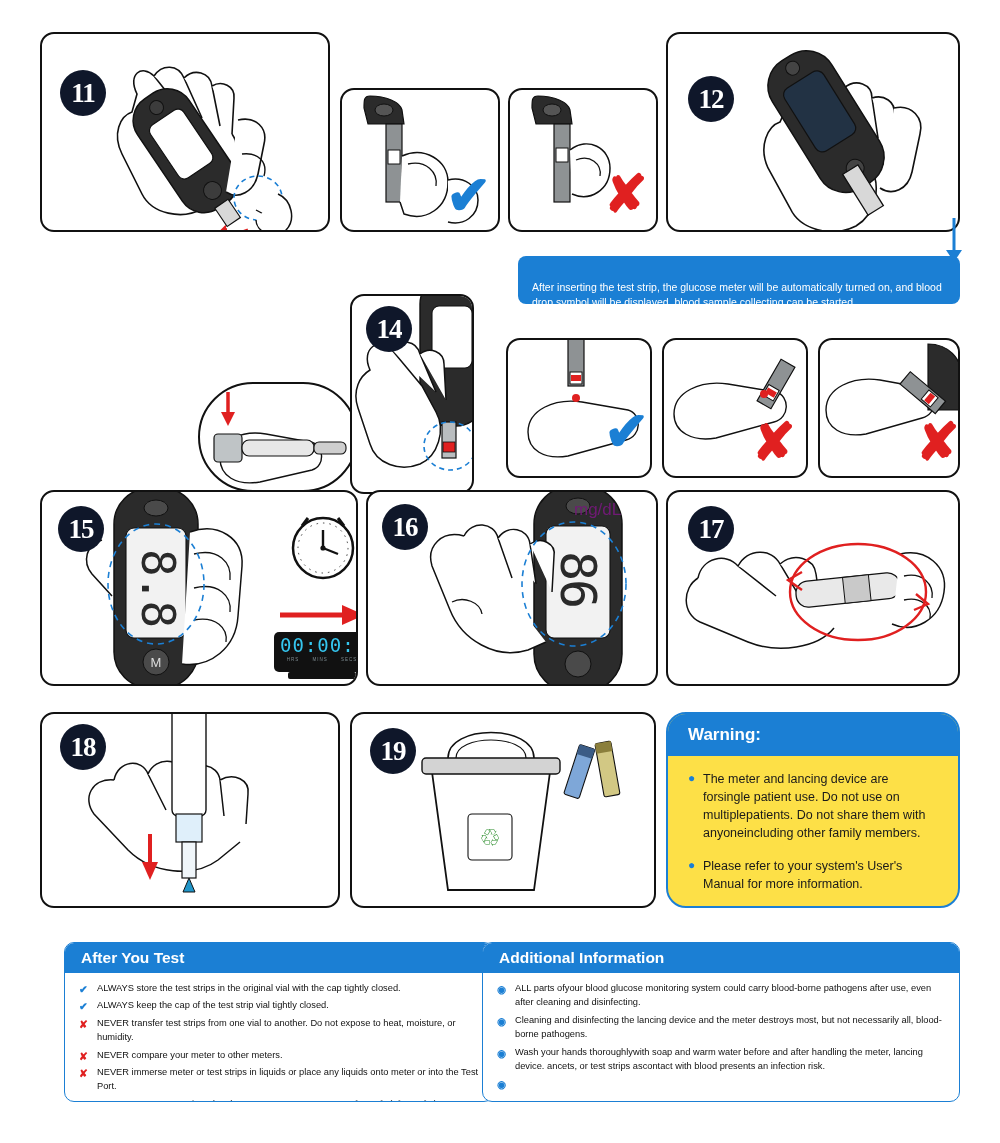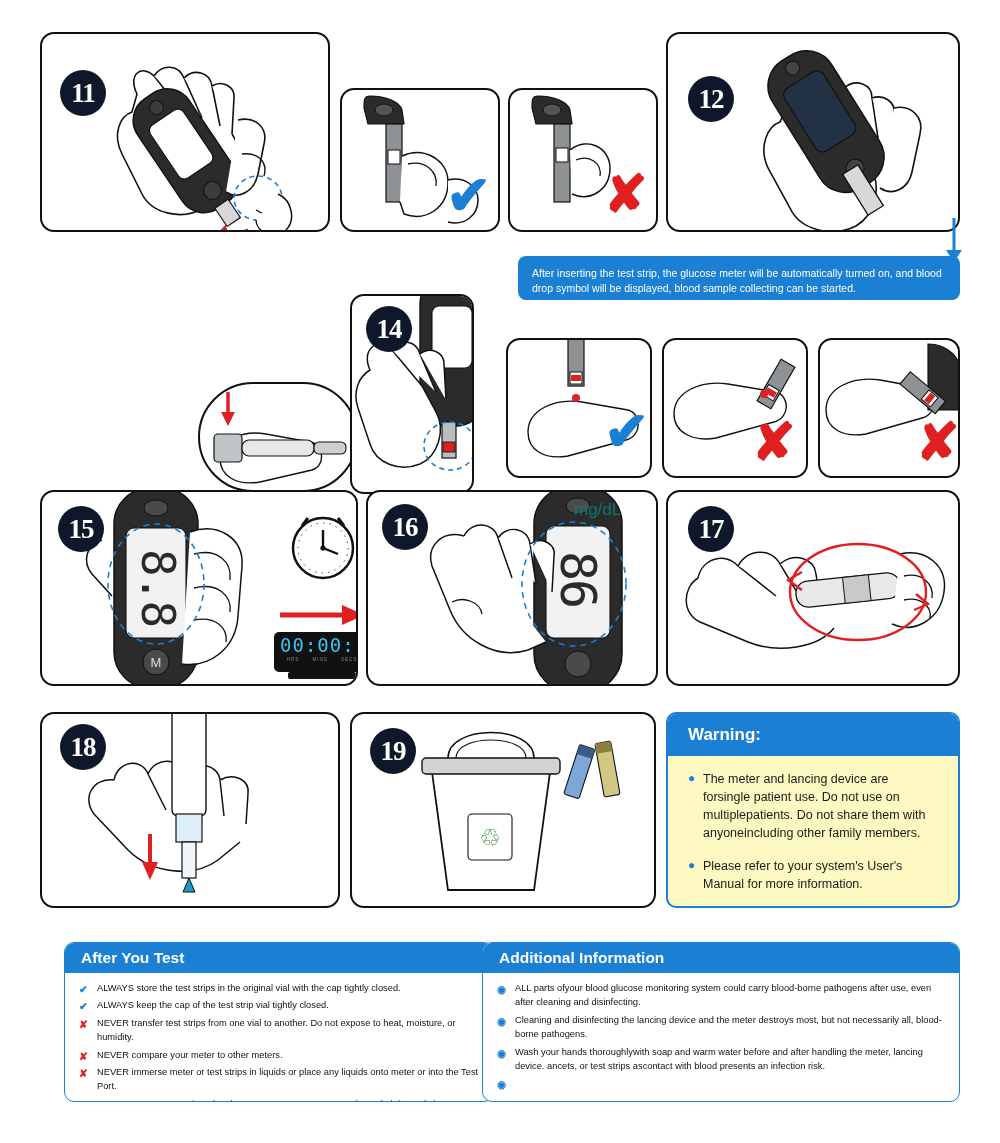--- a/index.html
+++ b/index.html
@@ -58,37 +58,37 @@
   }
   .mark.check { color: #1b7fd4; font-size: 54px; }
   .mark.cross { color: #e02020; font-size: 52px; }
 
   
   .callout {
     position: absolute;
     background: #1b7fd4;
     color: #fff;
     border-radius: 8px;
-    padding: 10px 14px;
+    padding: 24px 14px;
     font-size: 10.5px;
     line-height: 1.45;
     box-sizing: border-box;
   }
   .callout-arrow {
     position: absolute;
     color: #1b7fd4;
   }
 
   
   .warnbox {
     position: absolute;
     border: 2px solid #1b7fd4;
-    border-radius: 10px;
+    border-radius: 20px;
     overflow: hidden;
-    background: #fef9c3;
+    background: #fde047;
     box-sizing: border-box;
   }
   .warnbox .hdr {
     background: #1b7fd4;
     color: #fff;
     font-size: 17px;
     font-weight: bold;
     padding: 11px 20px;
   }
   .warnbox .body { padding: 14px 20px 10px 20px; }
@@ -140,21 +140,21 @@
     font-weight: bold;
     font-size: 10.5px;
   }
   .ic.tick { color: #1b7fd4; }
   .ic.ex { color: #e02020; }
   .ic.dot { color: #1b7fd4; font-size: 9px; top: 1px; }
 
   .mgdl {
     position: absolute;
     font-size: 17px;
-    color: #0f766e;
+    color: #701a75;
     text-align: right;
   }
 
   
   .lcd {
     font-family: "DejaVu Sans Mono", monospace;
     color: #2a2a2a;
   }
 
   .timer-box {

